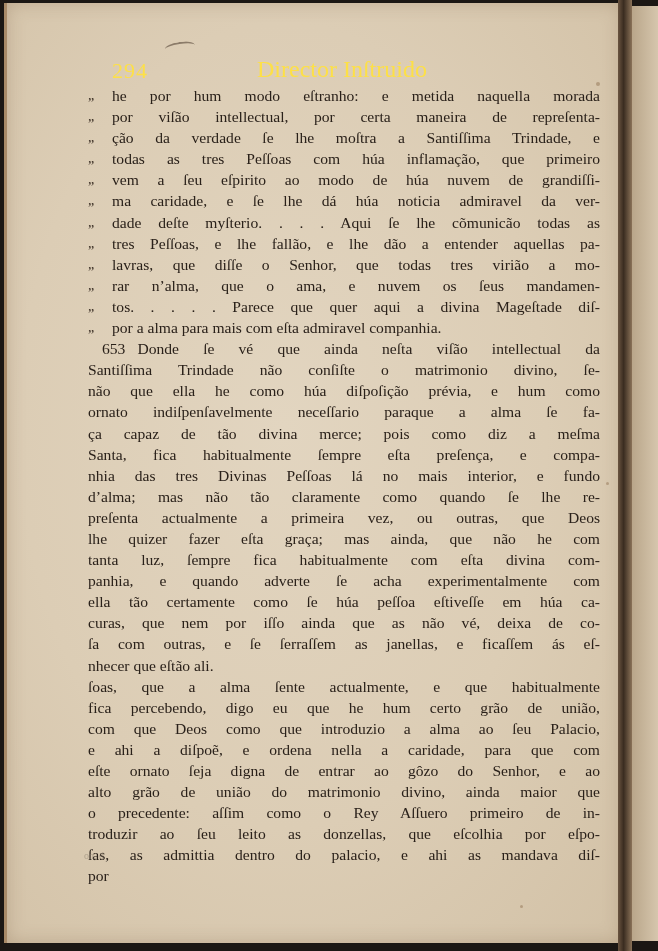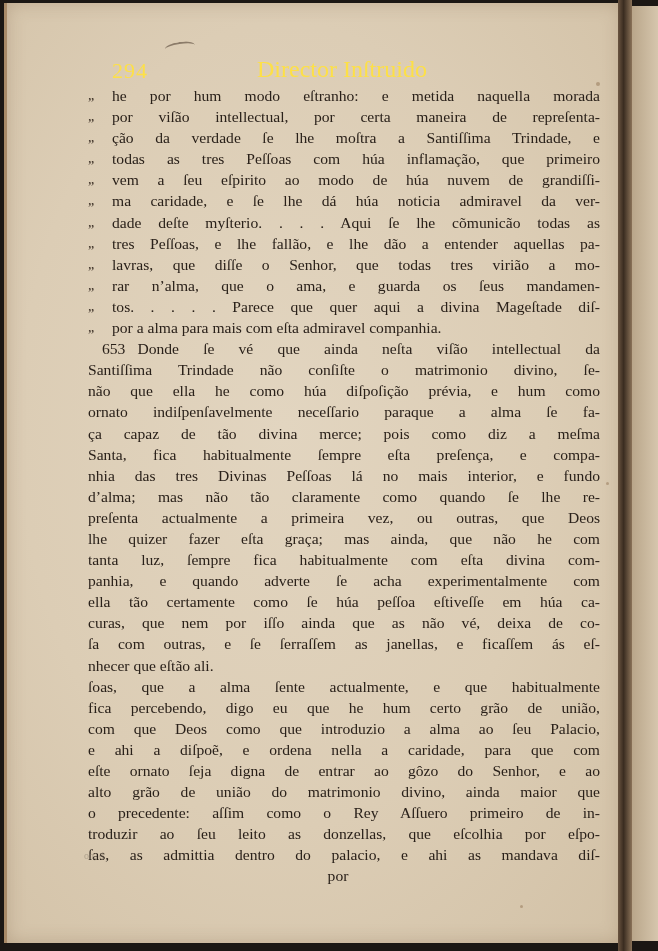--- a/index.html
+++ b/index.html
@@ -36,21 +36,21 @@
   .running-title { position: absolute; left: 145px; top: -2px; font-size: 24px; }
   .text {
     position: absolute; left: 88px; top: 85px; width: 512px;
     color: #2a211a; font-size: 15.6px; line-height: 21.1px;
   }
   .line { display: flex; white-space: nowrap; height: 21.1px; }
   .q { width: 24px; flex: 0 0 24px; font-size: 14px; color: #3a2e24; letter-spacing: -1px; }
   .lt { flex: 1; text-align: justify; text-align-last: justify; }
   .lt.last { text-align-last: left; }
   .para-num { margin-left: 14px; margin-right: 12px; }
-  .catchword-row { display: flex; justify-content: center; height: 21.1px; }
+  .catchword-row { display: flex; justify-content: flex-start; height: 21.1px; }
   .catchword { margin-right: 12px; }
   .faint { position: absolute; left: 84px; top: 850px; font-size: 10px; color: #8d8070; opacity: 0.55; }
   .spot { position: absolute; border-radius: 50%; background: #8a6a4a; opacity: 0.45; }
 </style>
 </head>
 <body>
 
 <div class="page"></div>
 <div class="gutter"></div>
 <div class="next-page"></div>
@@ -98,21 +98,21 @@
     <div class="line">
         <span class="q">„</span>
         <span class="lt">tres Peſſoas, e lhe fallão, e lhe dão a entender aquellas pa-</span>
       </div>
     <div class="line">
         <span class="q">„</span>
         <span class="lt">lavras, que diſſe o Senhor, que todas tres virião a mo-</span>
       </div>
     <div class="line">
         <span class="q">„</span>
-        <span class="lt">rar n’alma, que o ama, e guarda os ſeus mandamen-</span>
+        <span class="lt">rar n’alma, que o ama, e nuvem os ſeus mandamen-</span>
       </div>
     <div class="line">
         <span class="q">„</span>
         <span class="lt">tos. . . . . Parece que quer aqui a divina Mageſtade diſ-</span>
       </div>
     <div class="line">
         <span class="q">„</span>
         <span class="lt last">por a alma para mais com eſta admiravel companhia.</span>
       </div>
   </div>

